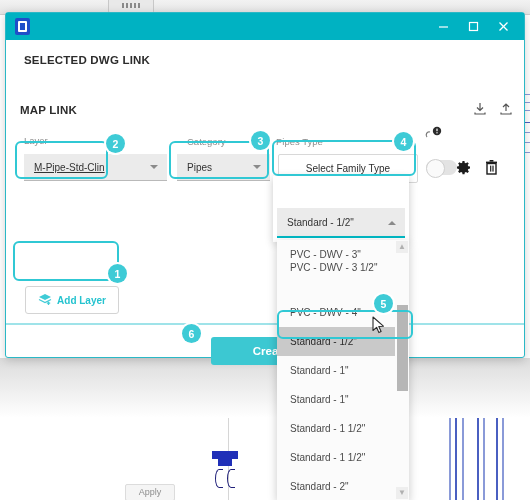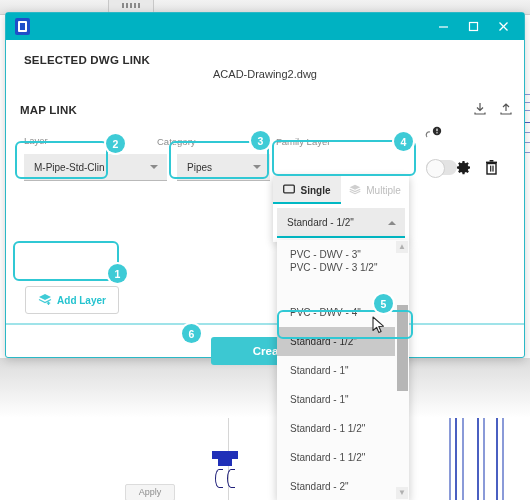--- a/index.html
+++ b/index.html
@@ -289,21 +289,20 @@
             <line x1="1.5" y1="1.5" x2="9.5" y2="9.5" stroke="#fff" stroke-width="1.2"></line>
             <line x1="9.5" y1="1.5" x2="1.5" y2="9.5" stroke="#fff" stroke-width="1.2"></line>
           </svg>
       </div>
     </div>
 
     <div class="dlg-body">
 
       <div class="sec-title" style="left:18px; top:14px;">SELECTED DWG LINK</div>
 
-      <div class="file-name">ACAD-Drawing2.dwg</div>
 
       <div class="sec-title" style="left:14px; top:64px;">MAP LINK</div>
 
       <div class="icon-btn" style="left:466px; top:61px;">
         <svg width="16" height="16" viewBox="0 0 16 16">
           <path d="M8 2 V9 M5 6.5 L8 9.5 L11 6.5" fill="none" stroke="#555" stroke-width="1.2"></path>
           <path d="M3 11.5 V13 H13 V11.5" fill="none" stroke="#555" stroke-width="1.2"></path>
         </svg>
       </div>
       <div class="icon-btn" style="left:492px; top:61px;">
@@ -316,33 +315,34 @@
       <div class="icon-btn" style="left:418px; top:86px;">
         <svg width="22" height="16" viewBox="0 0 22 16">
           <path d="M3 11 C1 9 3 5 6 6" fill="none" stroke="#777" stroke-width="1.2"></path>
           <circle cx="13" cy="5" r="4.2" fill="#2b2b2b"></circle>
           <rect x="12.4" y="2.6" width="1.2" height="2.6" fill="#fff"></rect>
           <rect x="12.4" y="6.2" width="1.2" height="1.2" fill="#fff"></rect>
         </svg>
       </div>
 
       <div class="field-label" style="left:18px; top:95px;">Layer</div>
-      <div class="field-label" style="left:151px; top:96px;">Category</div>
-      <div class="field-label" style="left:270px; top:96px;">Family Layer</div>
-
-      <div class="sel" style="left:18px; top:114px; width:143px;">
+      <div class="field-label" style="left:181px; top:96px;">Category</div>
+      <div class="field-label" style="left:270px; top:96px;">Pipes Type</div>
+
+      <div class="sel" style="left:18px; top:114px; width:143px;text-decoration:underline;">
         <span class="sel-text">M-Pipe-Std-Clin</span>
         <span class="caret"></span>
       </div>
 
       <div class="sel" style="left:171px; top:114px; width:93px;">
         <span class="sel-text">Pipes</span>
         <span class="caret"></span>
       </div>
 
+      <div class="ftype-btn" style="left:272px; top:114px; width:138px;">Select Family Type</div>
 
       <div class="toggle" style="left:420px; top:120px;">
         <div class="knob"></div>
       </div>
 
       <div class="icon-btn" style="left:449px; top:119px;">
         <svg width="17" height="17" viewBox="0 0 17 17">
           <path fill="#1c1c1c" d="M8.5 5.4a3.1 3.1 0 100 6.2 3.1 3.1 0 000-6.2zm0 4.6a1.5 1.5 0 110-3 1.5 1.5 0 010 3z"></path>
           <path fill="#1c1c1c" d="M15 9.6v-2l-1.8-.3a4.9 4.9 0 00-.5-1.2l1.1-1.5-1.4-1.4-1.5 1.1a4.9 4.9 0 00-1.2-.5L9.5 2h-2l-.3 1.8a4.9 4.9 0 00-1.2.5L4.5 3.2 3.1 4.6l1.1 1.5a4.9 4.9 0 00-.5 1.2L2 7.6v2l1.7.3c.1.4.3.8.5 1.2l-1.1 1.5 1.4 1.4 1.5-1.1c.4.2.8.4 1.2.5l.3 1.8h2l.3-1.8c.4-.1.8-.3 1.2-.5l1.5 1.1 1.4-1.4-1.1-1.5c.2-.4.4-.8.5-1.2L15 9.6z"></path>
         </svg>
@@ -369,40 +369,20 @@
         <span>Add Layer</span>
       </div>
 
       <div class="dlg-divider"></div>
     </div>
 
     <div class="create-btn">Create Elem</div>
   </div>
 
   <div class="popup">
-    <div class="modetabs">
-      <div class="modetab active">
-        <span>
-          <svg width="12" height="10" viewBox="0 0 12 10">
-              <rect x="0.7" y="1.2" width="10.6" height="7.6" rx="1" fill="none" stroke="#2d2d2d" stroke-width="1.3"></rect>
-            </svg>
-        </span>
-        <span>Single</span>
-      </div>
-      <div class="modetab inactive">
-        <span>
-          <svg width="12" height="11" viewBox="0 0 12 11">
-            <path d="M6 0.8 L11.3 3.3 L6 5.8 L0.7 3.3 Z" fill="#cfcfcf"></path>
-            <path d="M0.7 5.2 L6 7.6 L11.3 5.2" fill="none" stroke="#cfcfcf" stroke-width="1.1"></path>
-            <path d="M0.7 7.3 L6 9.7 L11.3 7.3" fill="none" stroke="#cfcfcf" stroke-width="1.1"></path>
-          </svg>
-        </span>
-        <span>Multiple</span>
-      </div>
-    </div>
     <div class="popup-sel">
       <span>Standard - 1/2"</span>
       <span class="ucaret"></span>
     </div>
   </div>
 
   <div class="optlist">
     <div class="opt" style="top:0px;">PVC - DWV - 3"</div>
     <div class="opt" style="top:13px;">PVC - DWV - 3 1/2"</div>
     <div class="opt" style="top:58px;">PVC - DWV - 4"</div>

